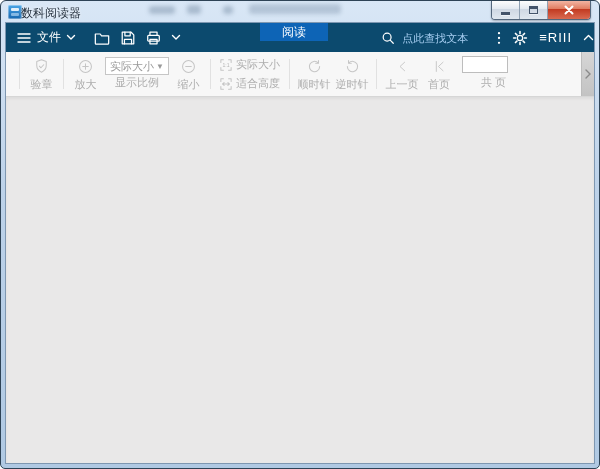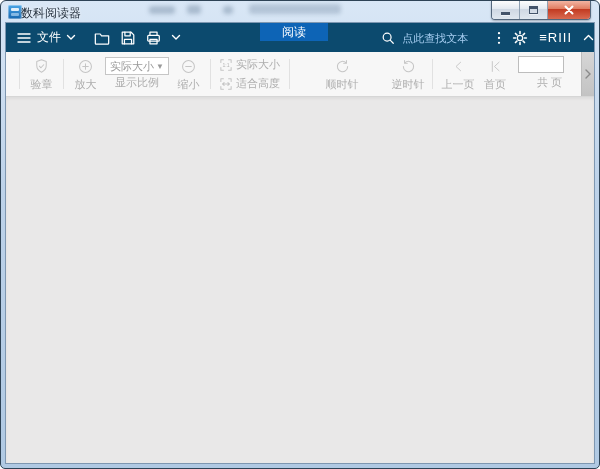--- a/index.html
+++ b/index.html
@@ -49,21 +49,21 @@
   .tool .ticon svg{stroke:#c5c5c5;fill:none;stroke-width:1.3;stroke-linecap:round;stroke-linejoin:round;}
   .tlabel{font-size:11px;color:#adadad;line-height:13px;margin-top:1px;white-space:nowrap;}
   .vsep{width:1px;background:#e1e1e1;margin:7px 5px;}
   .scale-group{display:flex;flex-direction:column;align-items:center;padding-top:5px;margin:0 3px;}
   .scale-select{width:64px;height:18px;box-sizing:border-box;border:1px solid #c6c6c6;background:#fff;
     display:flex;align-items:center;justify-content:space-between;padding:0 4px;font-size:11px;color:#9a9a9a;cursor:pointer;}
   .scale-caret{font-size:8px;color:#9a9a9a;}
   .fit-col{display:flex;flex-direction:column;justify-content:center;gap:4px;margin:0 4px;}
   .fit-row{display:flex;align-items:center;gap:4px;font-size:11px;color:#adadad;cursor:default;white-space:nowrap;}
   .fit-row svg{stroke:#c5c5c5;fill:none;stroke-width:1.2;stroke-linecap:round;stroke-linejoin:round;}
-  .rotate{width:38px;margin-left:28px;}
+  .rotate{width:38px;}
   .nav{width:34px;}
   .page-col{display:flex;flex-direction:column;align-items:flex-end;padding-top:4px;margin-left:6px;}
   .page-input{width:46px;height:17px;box-sizing:border-box;border:1px solid #bdbdbd;background:#fff;font-size:11px;padding:0 3px;outline:none;}
   .page-total{font-size:11px;color:#adadad;margin-top:2px;margin-right:2px;white-space:nowrap;}
   .overflow-strip{position:absolute;right:0;top:0;bottom:0;width:12px;background:linear-gradient(#d6d6d6,#c3c3c3);
     border-left:1px solid #bcbcbc;display:flex;align-items:center;justify-content:center;cursor:pointer;}
   .overflow-strip svg{stroke:#8a8a8a;fill:none;stroke-width:1.4;stroke-linecap:round;}
   
   .content{flex:1;background:#e9e8e8;box-shadow:inset 0 2px 3px rgba(0,0,0,.05);}
 </style>

